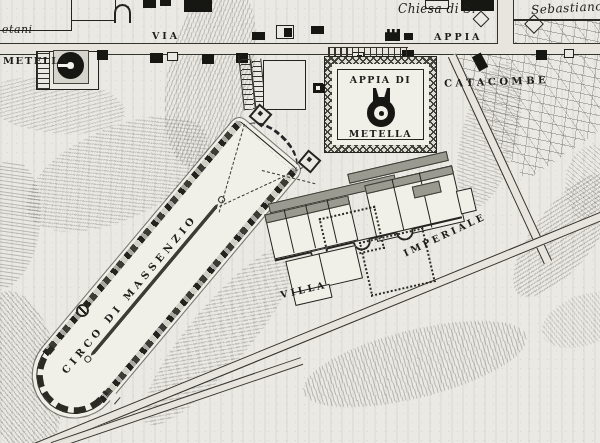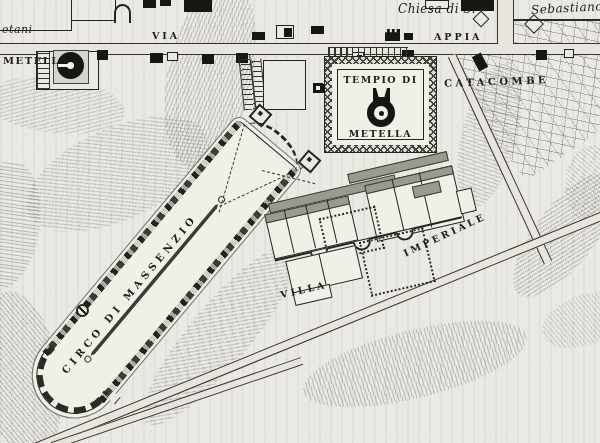--- a/index.html
+++ b/index.html
@@ -107,21 +107,21 @@
   <div class="a ol" style="left:425px;top:0;width:24px;height:9px;"></div>
   <div class="a ol" style="left:475px;top:13px;width:12px;height:12px;transform:rotate(45deg);"></div>
   <div class="a ol" style="left:527px;top:17px;width:14px;height:14px;transform:rotate(45deg);"></div>
   <div class="a" style="left:513px;top:19px;width:87px;height:2px;background:#2a2a24;"></div>
 
   <div class="ladder" style="left:328px;top:47px;width:80px;height:9px;background:repeating-linear-gradient(90deg,#33332c 0 1.5px, transparent 1.5px 6px);border:none;border-top:1px solid #33332c;border-bottom:1px solid #33332c;"></div>
   <div class="a" style="left:324px;top:56px;width:113px;height:97px;border:1px solid #23231f;
        background:repeating-linear-gradient(45deg,#44443c 0 1.5px,transparent 1.5px 5px),repeating-linear-gradient(-45deg,#44443c 0 1.5px,transparent 1.5px 5px),#dddcd4;">
     <div class="a" style="inset:7px;background:var(--track,#f0efe8);"></div>
     <div class="a" style="inset:12px;border:1.6px solid #23231f;"></div>
-    <div class="lbl caps" style="left:0;right:0;top:18px;text-align:center;font-size:9.5px;letter-spacing:1.5px;">TEMPIO DI</div>
+    <div class="lbl caps" style="left:0;right:0;top:18px;text-align:center;font-size:9.5px;letter-spacing:1.5px;">APPIA DI</div>
     <div class="a dk" style="left:48px;top:31px;width:17px;height:14px;"></div>
     <div class="a" style="left:51px;top:31px;width:11px;height:9px;background:var(--track,#f0efe8);clip-path:polygon(0 0,100% 0,76% 100%,24% 100%);"></div>
     <div class="a" style="left:42px;top:42px;width:28px;height:28px;border-radius:50%;background:var(--dark,#161613);"></div>
     <div class="a" style="left:49px;top:49px;width:14px;height:14px;border-radius:50%;background:var(--track,#f0efe8);"></div>
     <div class="a dk" style="left:53.5px;top:53.5px;width:5px;height:5px;border-radius:50%;"></div>
     <div class="lbl caps" style="left:0;right:0;top:72px;text-align:center;font-size:9.5px;letter-spacing:1.5px;">METELLA</div>
   </div>
   <div class="a dk" style="left:316px;top:84px;width:9px;height:9px;"></div>
 
   <div class="ladder" style="left:241px;top:55px;width:10px;height:55px;transform:rotate(-6deg);"></div>

